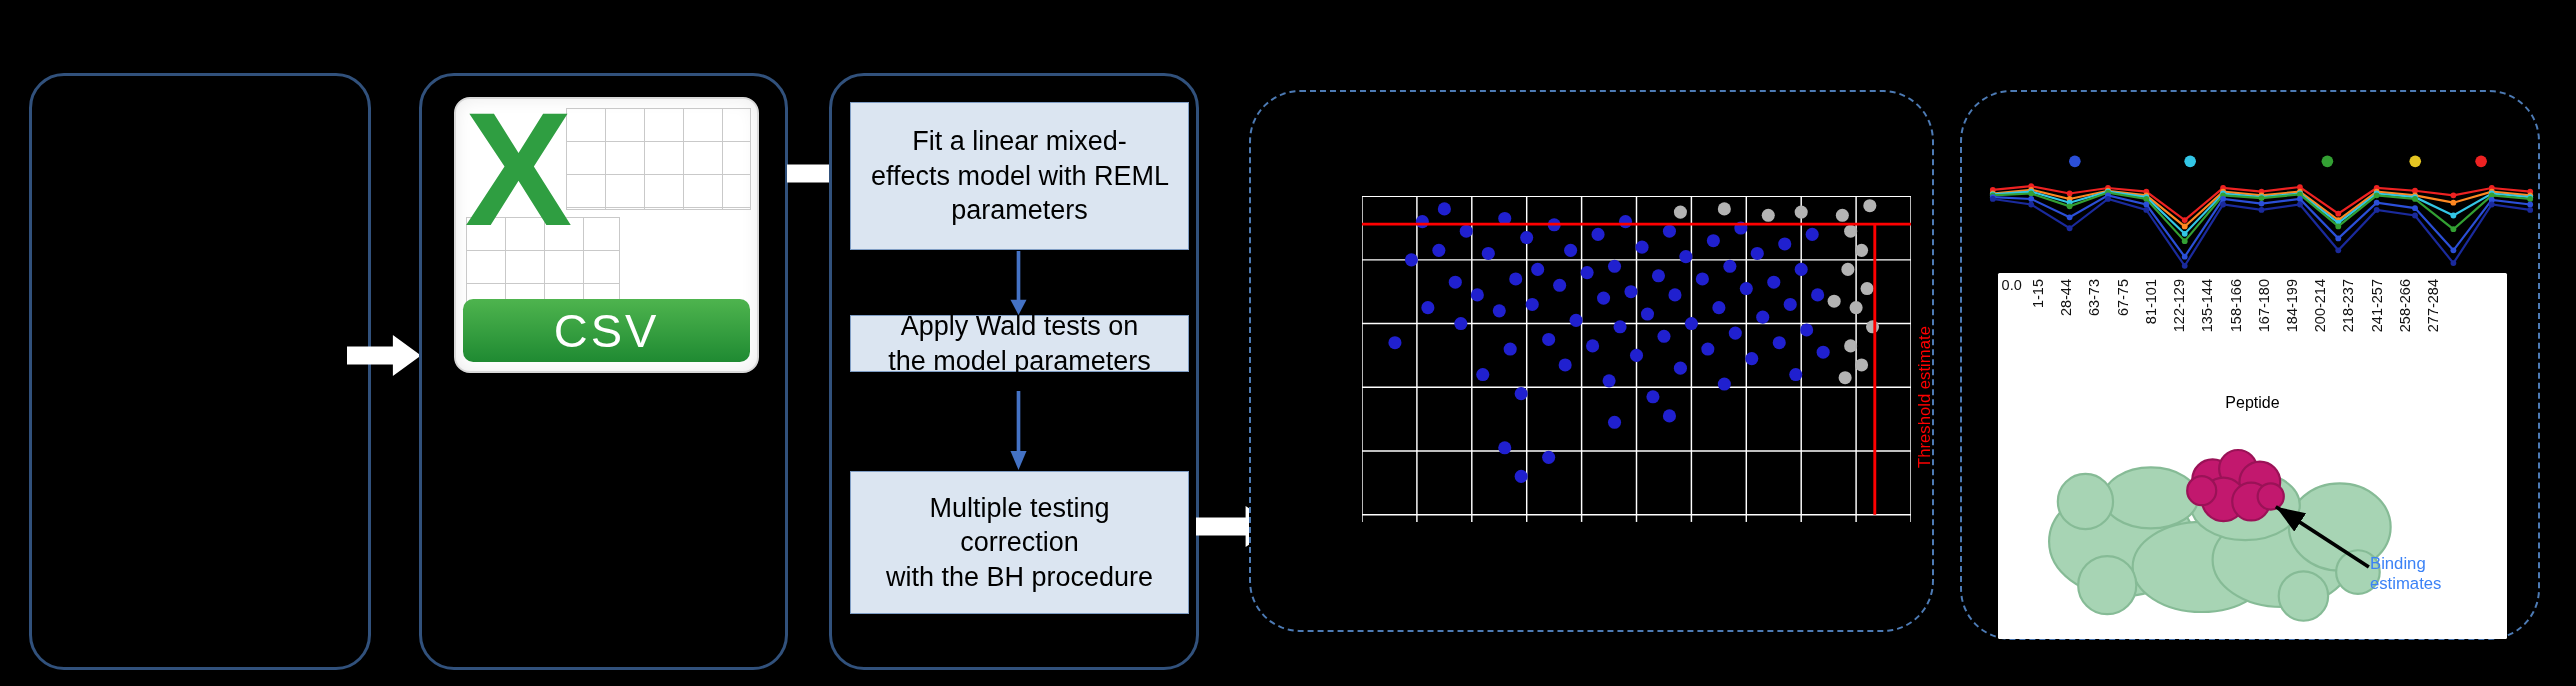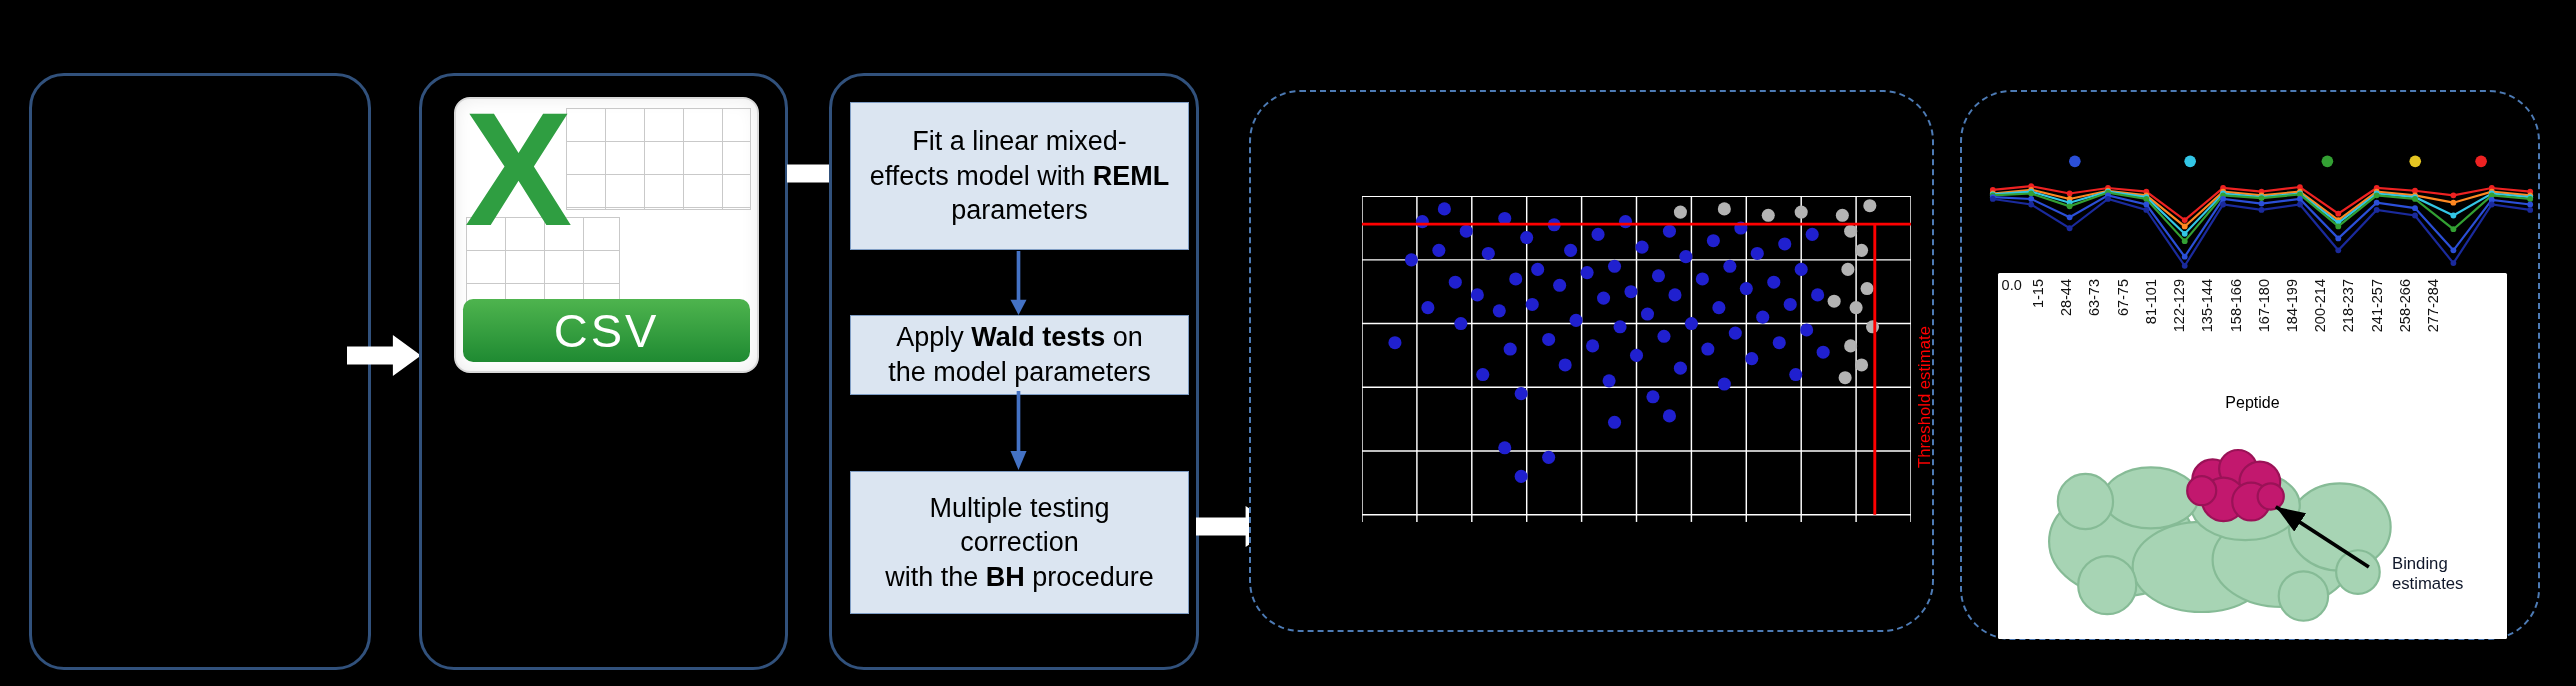--- a/index.html
+++ b/index.html
@@ -26,42 +26,42 @@
   .csv-grid{position:absolute;background-image:linear-gradient(to right,#c9c9c9 1.5px,transparent 1.5px),linear-gradient(to bottom,#c9c9c9 1.5px,transparent 1.5px);background-size:39px 33px;border-right:1.5px solid #c9c9c9;border-bottom:1.5px solid #c9c9c9;}
   .csv-grid.top{left:110px;top:8.7px;width:185px;height:102px;}
   .csv-grid.bottom{left:10.2px;top:118px;width:154px;height:86px;}
   .csv-x{position:absolute;left:8.7px;top:-22px;font-size:161px;font-weight:800;color:#2f9e41;letter-spacing:-5.8px;}
   .csv-banner{position:absolute;left:7.3px;right:7.3px;bottom:8.7px;height:63px;border-radius:10.2px;background:linear-gradient(#4eb44e,#1f8a32);display:flex;align-items:center;justify-content:center;}
   .csv-banner span{color:#fff;font-weight:400;font-size:47px;letter-spacing:2.9px;}
 
   
   .step-box{position:absolute;left:18px;width:339px;background:#dbe5f1;border:1.5px solid #7f9dc4;display:flex;align-items:center;justify-content:center;padding:4.4px 7.3px;}
   .step-text{text-align:center;white-space:pre-line;font-size:27px;line-height:1.28;color:#000;}
-  .step-text b{font-weight:700;}
+  .step-text b{font-weight:400;}
   #step-1{top:26px;height:148px;}
-  #step-2{top:239px;height:80px;}
+  #step-2{top:239px;height:57px;}
   #step-3{top:395px;height:143px;}
   .down-arrow{position:absolute;left:177px;width:19px;}
   #darrow-1{top:175px;height:64px;}
   #darrow-2{top:315px;height:79px;}
 
   
   #scatter-title{position:absolute;left:111px;top:65px;width:549px;text-align:center;color:#ff0000;font-size:21px;}
   #scatter-svg{position:absolute;left:111px;top:104px;}
   #vline-label{position:absolute;left:664px;top:145px;height:320px;color:#ff0000;font-size:16.7px;writing-mode:vertical-rl;transform:rotate(180deg);text-align:center;}
 
   
   #line-svg{position:absolute;left:25px;top:59px;}
   #white-panel{position:absolute;left:36px;top:181px;width:509px;height:366px;background:#fff;border-radius:1.5px;}
   #ytick{position:absolute;left:3.6px;top:4.4px;font-size:14.5px;color:#111;}
   #pep-labels{position:absolute;left:33px;top:5.8px;height:110px;display:flex;align-items:flex-start;gap:13px;}
   .pep-tick{writing-mode:vertical-rl;transform:rotate(180deg);font-size:14.5px;color:#111;line-height:1.05;}
   #pep-axis-title{position:absolute;left:0;right:0;top:121px;text-align:center;font-size:16px;color:#000;}
   #protein-svg{position:absolute;left:29px;top:145px;width:393px;height:218px;}
-  #binding-label{position:absolute;left:394px;top:281px;width:86px;font-size:16.7px;line-height:1.2;color:#0f172a;}
+  #binding-label{position:absolute;left:372px;top:281px;width:86px;font-size:16.7px;line-height:1.2;color:#3b82f6;}
 </style>
 </head>
 <body>
 
 <div class="solid-box" id="box-input"></div>
 
 <svg class="flow-arrow" id="arrow-1" viewBox="0 0 100 54" preserveAspectRatio="none">
     <polygon points="0,15 62,15 62,0 100,27 62,54 62,39 0,39" fill="#ffffff"></polygon>
   </svg>
 

